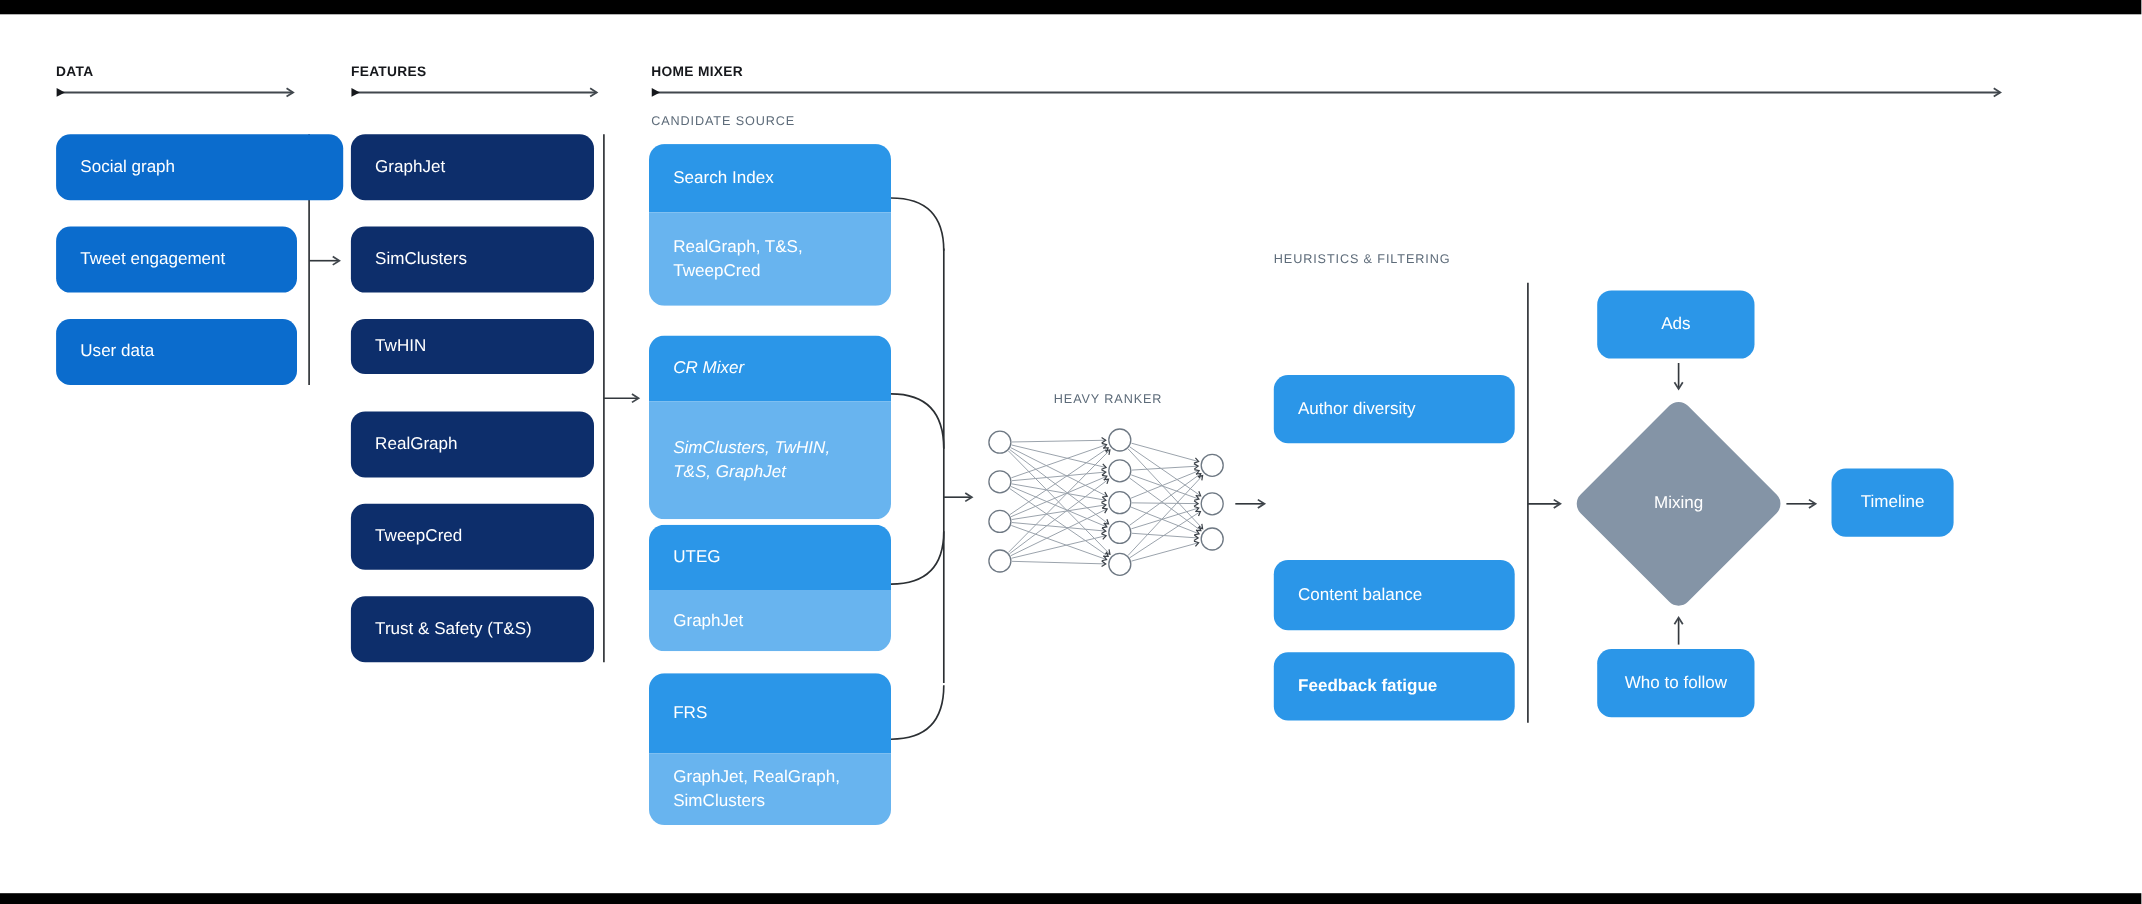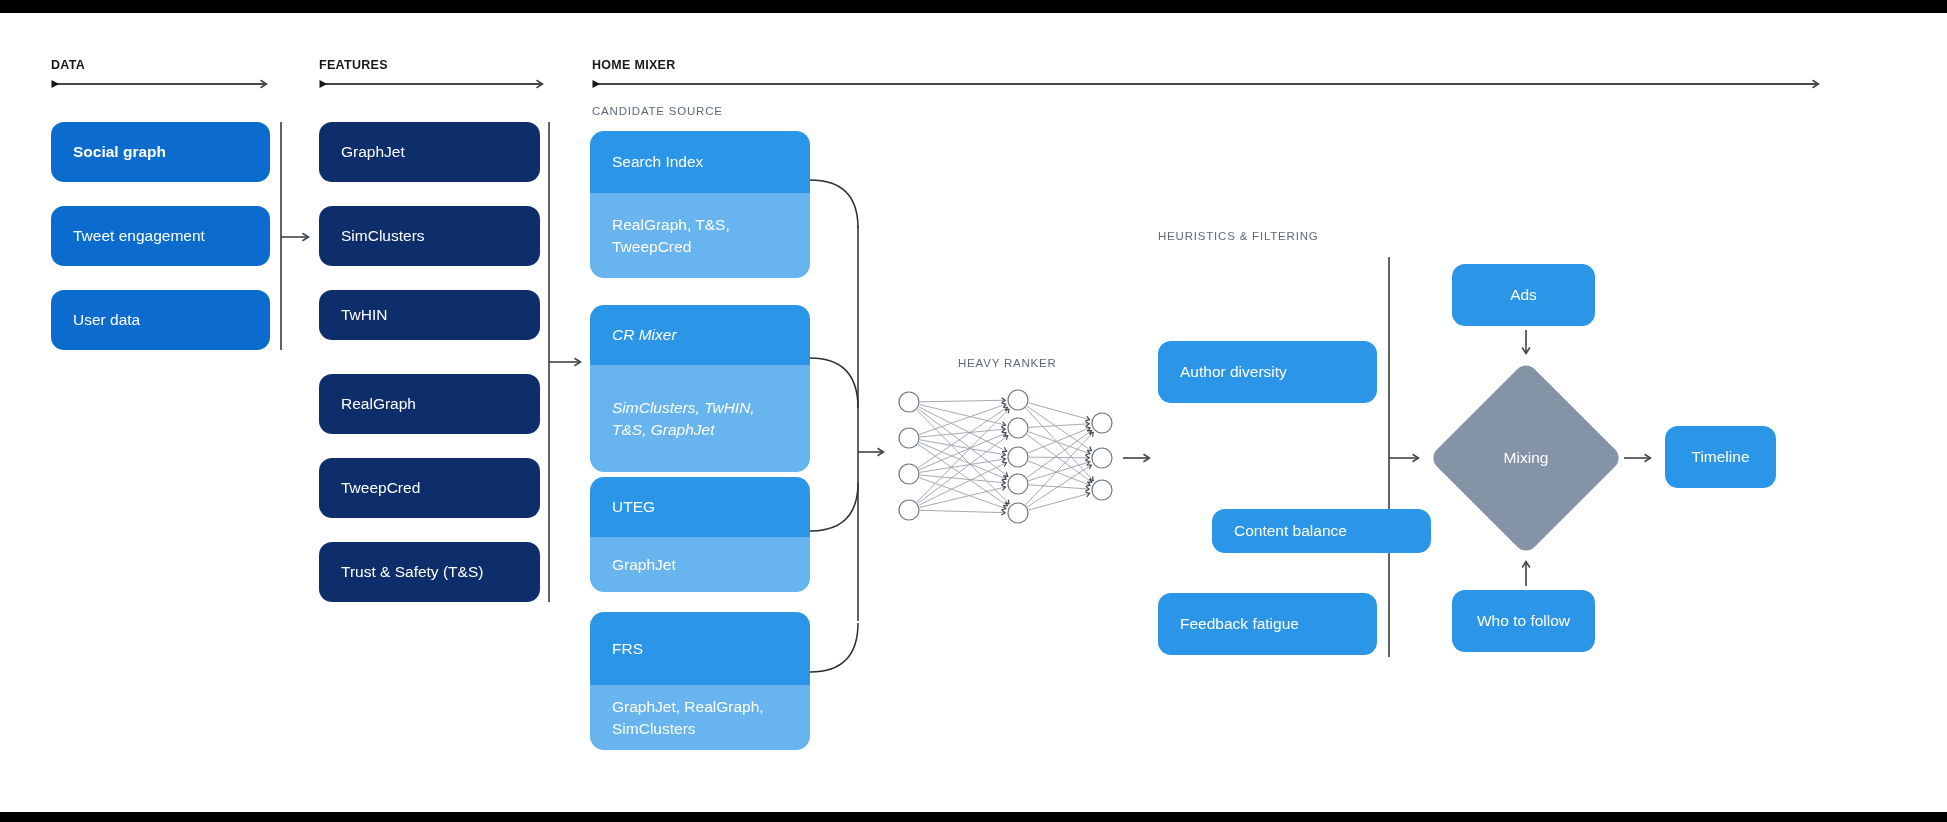--- a/index.html
+++ b/index.html
@@ -127,21 +127,21 @@
         <circle cx="1018" cy="457" r="10" fill="#ffffff" stroke="#6e7883" stroke-width="1.2"></circle>
         <circle cx="1018" cy="484" r="10" fill="#ffffff" stroke="#6e7883" stroke-width="1.2"></circle>
         <circle cx="1018" cy="513" r="10" fill="#ffffff" stroke="#6e7883" stroke-width="1.2"></circle>
         <circle cx="1102" cy="423" r="10" fill="#ffffff" stroke="#6e7883" stroke-width="1.2"></circle>
         <circle cx="1102" cy="458" r="10" fill="#ffffff" stroke="#6e7883" stroke-width="1.2"></circle>
         <circle cx="1102" cy="490" r="10" fill="#ffffff" stroke="#6e7883" stroke-width="1.2"></circle>
       </g>
   </svg>
 
   <div class="sec-label" style="left:51px;top:58px;">DATA</div>
-  <div class="box blue" style="left:51px;top:122px;width:219px;height:60px;font-weight:bold;">Social graph</div>
+  <div class="box blue" style="left:51px;top:122px;width:261px;height:60px;">Social graph</div>
   <div class="box blue" style="left:51px;top:206px;width:219px;height:60px;">Tweet engagement</div>
   <div class="box blue" style="left:51px;top:290px;width:219px;height:60px;">User data</div>
 
   <div class="sec-label" style="left:319px;top:58px;">FEATURES</div>
   <div class="box navy" style="left:319px;top:122px;width:221px;height:60px;">GraphJet</div>
   <div class="box navy" style="left:319px;top:206px;width:221px;height:60px;">SimClusters</div>
   <div class="box navy" style="left:319px;top:290px;width:221px;height:50px;">TwHIN</div>
   <div class="box navy" style="left:319px;top:374px;width:221px;height:60px;">RealGraph</div>
   <div class="box navy" style="left:319px;top:458px;width:221px;height:60px;">TweepCred</div>
   <div class="box navy" style="left:319px;top:542px;width:221px;height:60px;">Trust &amp; Safety (T&amp;S)</div>
@@ -166,22 +166,22 @@
   <div class="cand" style="left:590px;top:612px;height:138px;">
     <div class="hd" style="height:73px;">FRS</div>
     <div class="src">GraphJet, RealGraph,
 SimClusters</div>
   </div>
 
   <div class="sub-label" style="left:958px;top:357px;">HEAVY RANKER</div>
 
   <div class="sub-label" style="left:1158px;top:230px;">HEURISTICS &amp; FILTERING</div>
   <div class="box bright" style="left:1158px;top:341px;width:219px;height:62px;">Author diversity</div>
-  <div class="box bright" style="left:1212px;top:509px;width:219px;height:44px;">Content balance</div>
-  <div class="box bright" style="left:1158px;top:593px;width:219px;height:62px;">Feedback fatigue</div>
+  <div class="box bright" style="left:1158px;top:509px;width:219px;height:64px;">Content balance</div>
+  <div class="box bright" style="left:1158px;top:593px;width:219px;height:62px;font-weight:bold;">Feedback fatigue</div>
 
   <div class="box bright centered" style="left:1452px;top:264px;width:143px;height:62px;">Ads</div>
   <div class="diamond"></div>
   <div class="diamond-label">Mixing</div>
   <div class="box bright centered" style="left:1452px;top:590px;width:143px;height:62px;">Who to follow</div>
   <div class="box bright centered" style="left:1665px;top:426px;width:111px;height:62px;">Timeline</div>
 
 </div>
 
 </body></html>

